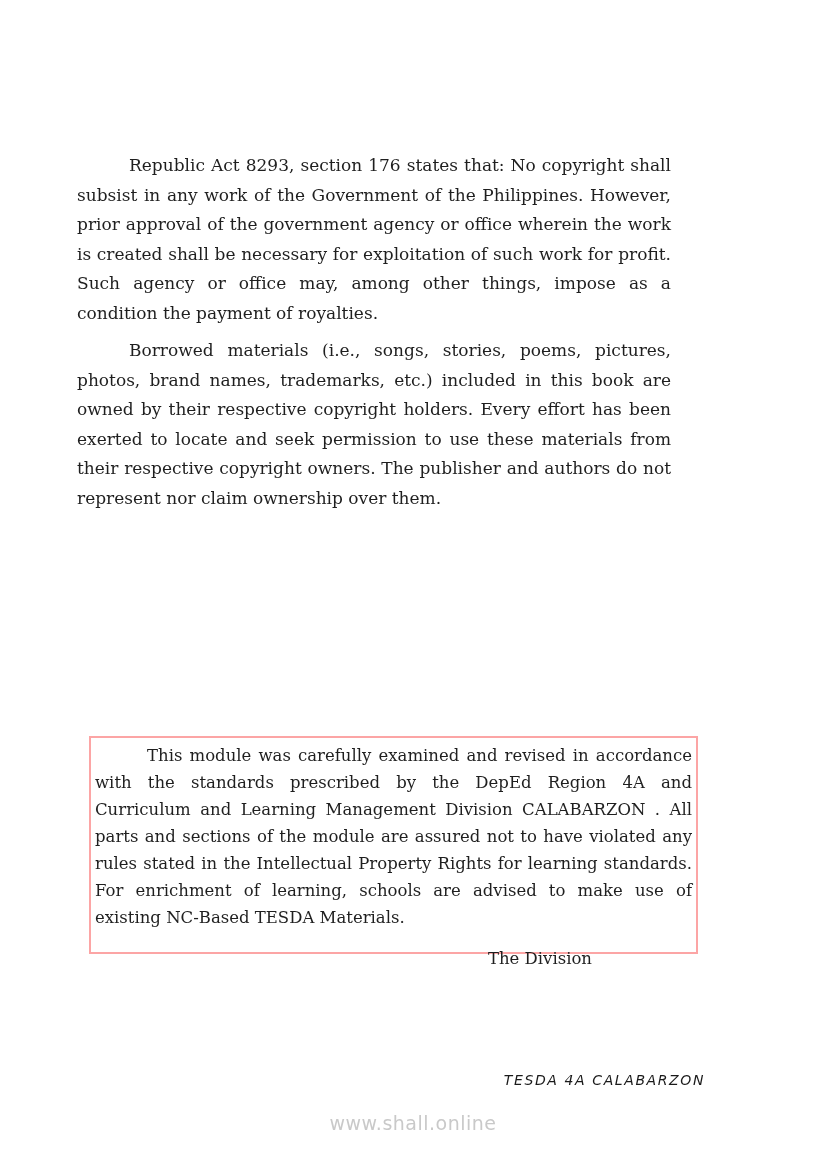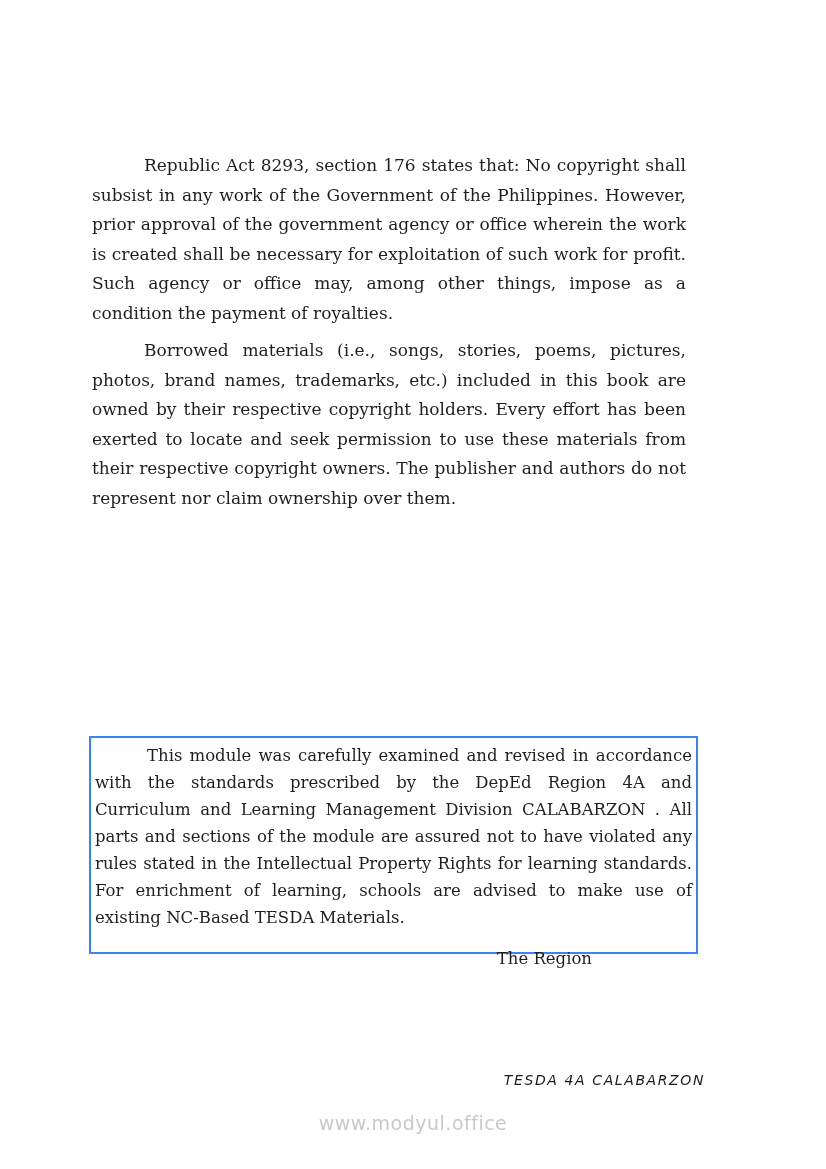--- a/index.html
+++ b/index.html
@@ -11,39 +11,39 @@
     position: relative;
     width: 826px;
     height: 1169px;
     background: #ffffff;
     overflow: hidden;
     font-family: "DejaVu Serif", "Liberation Serif", serif;
     color: #1f1f1f;
   }
   .body-text {
     position: absolute;
-    left: 92px;
+    left: 77px;
     top: 151px;
     width: 594px;
     font-size: 17px;
     line-height: 29.5px;
     text-align: justify;
   }
   .body-text p {
     margin: 0 0 8px 0;
     text-indent: 52px;
   }
   .notice-box {
     position: absolute;
     left: 89px;
     top: 736px;
     width: 609px;
     height: 218px;
     box-sizing: border-box;
-    border: 2px solid #3b82f6;
+    border: 2px solid #fca5a5;
     padding: 4px 4px;
     font-size: 16.5px;
     line-height: 27px;
     text-align: justify;
   }
   .notice-box p {
     margin: 0;
     text-indent: 52px;
   }
   .editors {
@@ -80,20 +80,20 @@
 
 <div class="page">
 
   <div class="body-text">
     <p>Republic Act 8293, section 176 states that: No copyright shall subsist in any work of the Government of the Philippines. However, prior approval of the government agency or office wherein the work is created shall be necessary for exploitation of such work for profit. Such agency or office may, among other things, impose as a condition the payment of royalties.</p>
     <p>Borrowed materials (i.e., songs, stories, poems, pictures, photos, brand names, trademarks, etc.) included in this book are owned by their respective copyright holders. Every effort has been exerted to locate and seek permission to use these materials from their respective copyright owners. The publisher and authors do not represent nor claim ownership over them.</p>
   </div>
 
   <div class="notice-box">
     <p>This module was carefully examined and revised in accordance with the standards prescribed by the DepEd Region 4A and Curriculum and Learning Management Division CALABARZON . All parts and sections of the module are assured not to have violated any rules stated in the Intellectual Property Rights for learning standards. For enrichment of learning, schools are advised to make use of existing NC-Based TESDA Materials.</p>
-    <div class="editors">The Region</div>
+    <div class="editors">The Division</div>
   </div>
 
   <div class="brand">TESDA 4A CALABARZON</div>
 
-  <div class="watermark">www.modyul.office</div>
+  <div class="watermark">www.shall.online</div>
 
 </div>
 
 </body></html>

